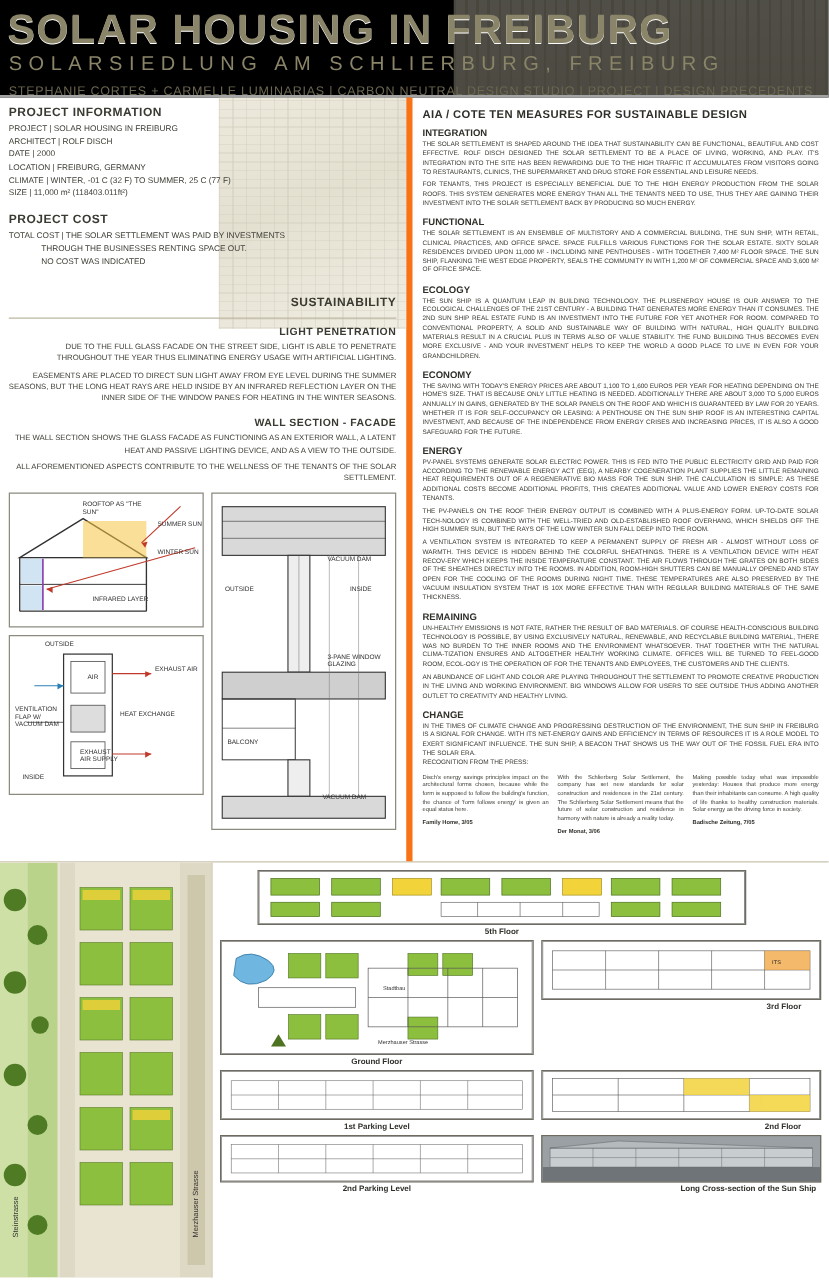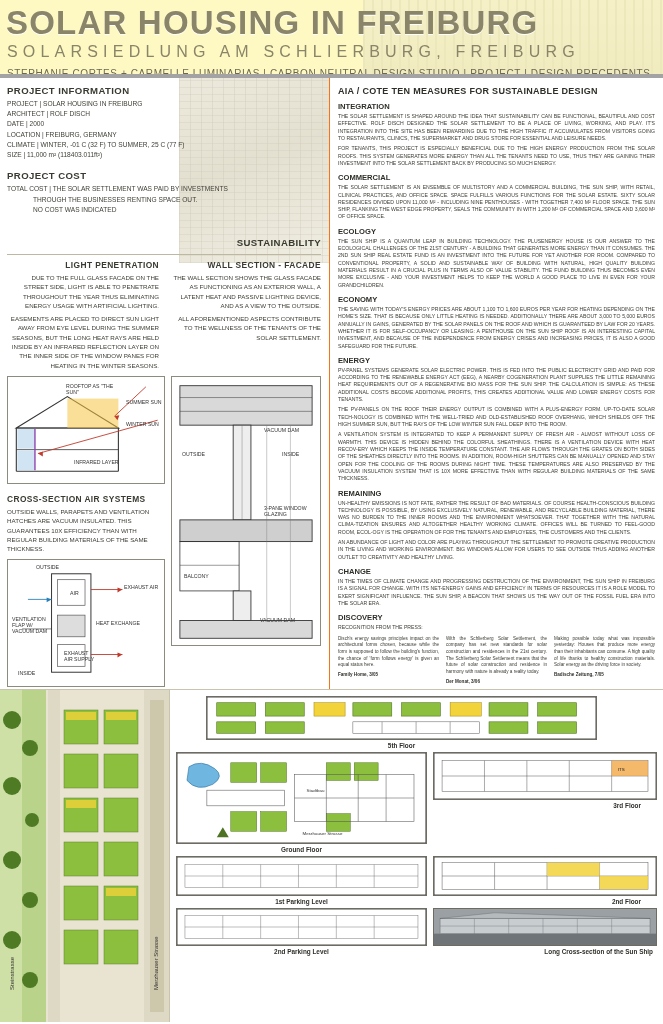--- a/index.html
+++ b/index.html
@@ -8,22 +8,22 @@
     font-family: "Liberation Sans", sans-serif;
     background: #ffffff;
     overflow: hidden;
   }
   .board { position: relative; width: 663px; height: 1024px; background: #fff; }
 
   
   .header {
     position: relative;
     height: 78px;
-    background: #fef9c3;
-    border-bottom: 4px solid #a3a3a3;
+    background: #000000;
+    border-bottom: 2px solid #a3a3a3;
     overflow: hidden;
   }
   .header-bg-img {
     position: absolute; right: 0; top: 0; width: 300px; height: 78px;
     opacity: .35;
     background:
       repeating-linear-gradient(90deg, #cfc9ae 0 2px, transparent 2px 9px),
       linear-gradient(180deg,#e6e1cc,#d9d3ba);
   }
   .title-main {
@@ -45,21 +45,21 @@
     text-decoration: underline;
   }
 
   
   .main {
     position: relative;
     display: flex;
     height: 612px;
     border-bottom: 1px solid #c9c4ae;
   }
-  .col-left { width: 330px; position: relative; border-right: 1px solid #f97316; }
+  .col-left { width: 330px; position: relative; border-right: 5px solid #f97316; }
   .col-right { width: 333px; position: relative; padding: 6px 8px 0 8px; }
 
   
   .info-block { padding: 7px 8px 0 7px; position: relative; z-index: 2; }
   .sec-title {
     font-size: 8.4px; font-weight: bold; color: #3a3a32; letter-spacing: .4px;
     margin-bottom: 3px;
   }
   .sec-title.big { font-size: 9.6px; }
   .info-line { font-size: 6.6px; color: #3e3e36; line-height: 1.55; }
@@ -68,21 +68,21 @@
   .proj-photo {
     position: absolute; right: 0; top: 0; width: 150px; height: 185px;
     opacity: .55;
     background:
       repeating-linear-gradient(0deg, rgba(170,160,130,.35) 0 1px, transparent 1px 7px),
       repeating-linear-gradient(90deg, rgba(150,140,110,.3) 0 1px, transparent 1px 11px),
       linear-gradient(160deg,#ded8c0 0%,#cfc8ac 45%,#e4dfcb 100%);
       z-index: 1;
   }
 
-  .two-col { display: flex; gap: 10px; }
+  .two-col { display: flex; gap: 10px; flex-direction: column; }
   .two-col > div { flex: 1; }
 
   
   .draw {
     background: #fff; border: 1px solid #8d8a7e; position: relative; overflow: hidden;
   }
   .cap { font-size: 6.2px; color: #3e3e36; line-height: 1.5; }
   .lbl { position: absolute; font-size: 5.2px; color: #333; }
 
   
@@ -194,24 +194,20 @@
               <polygon points="30,78 35,76 35,81" fill="#c0392b"></polygon>
               <line x1="27" y1="53" x2="27" y2="95" stroke="#8e44ad" stroke-width="1.4"></line>
             </svg>
             <div class="lbl" style="left:58px; top:6px; width:48px;">ROOFTOP AS
 "THE SUN"</div>
             <div class="lbl" style="left:118px; top:22px;">SUMMER SUN</div>
             <div class="lbl" style="left:118px; top:44px;">WINTER SUN</div>
             <div class="lbl" style="left:66px; top:82px;">INFRARED LAYER</div>
           </div>
 
-          <div style="margin-top:10px;">
-            <div class="sec-title">CROSS-SECTION AIR SYSTEMS</div>
-            <div class="cap">OUTSIDE WALLS, PARAPETS AND VENTILATION HATCHES ARE VACUUM INSULATED. THIS GUARANTEES 10X EFFICIENCY THAN WITH REGULAR BUILDING MATERIALS OF THE SAME THICKNESS.</div>
-          </div>
 
           <div class="draw" style="height:128px; margin-top:6px;">
             <svg width="100%" height="100%" viewBox="0 0 158 128">
               <rect x="44" y="14" width="40" height="100" fill="none" stroke="#333" stroke-width="1"></rect>
               <rect x="50" y="20" width="28" height="26" fill="none" stroke="#555" stroke-width=".7"></rect>
               <rect x="50" y="56" width="28" height="22" fill="#ddd" stroke="#555" stroke-width=".7"></rect>
               <rect x="50" y="86" width="28" height="22" fill="none" stroke="#555" stroke-width=".7"></rect>
               <line x1="84" y1="30" x2="116" y2="30" stroke="#c0392b" stroke-width=".9"></line>
               <polygon points="116,30 111,28 111,33" fill="#c0392b"></polygon>
               <line x1="20" y1="40" x2="44" y2="40" stroke="#2980b9" stroke-width=".9"></line>
@@ -263,21 +259,21 @@
     <div class="col-right">
       <div class="r-h1">AIA / COTE TEN MEASURES FOR SUSTAINABLE DESIGN</div>
 
       <div>
         <div class="r-h2">INTEGRATION</div>
         <div class="r-p">THE SOLAR SETTLEMENT IS SHAPED AROUND THE IDEA THAT SUSTAINABILITY CAN BE FUNCTIONAL, BEAUTIFUL AND COST EFFECTIVE. ROLF DISCH DESIGNED THE SOLAR SETTLEMENT TO BE A PLACE OF LIVING, WORKING, AND PLAY. IT'S INTEGRATION INTO THE SITE HAS BEEN REWARDING DUE TO THE HIGH TRAFFIC IT ACCUMULATES FROM VISITORS GOING TO RESTAURANTS, CLINICS, THE SUPERMARKET AND DRUG STORE FOR ESSENTIAL AND LEISURE NEEDS.</div>
         <div class="r-p">FOR TENANTS, THIS PROJECT IS ESPECIALLY BENEFICIAL DUE TO THE HIGH ENERGY PRODUCTION FROM THE SOLAR ROOFS. THIS SYSTEM GENERATES MORE ENERGY THAN ALL THE TENANTS NEED TO USE, THUS THEY ARE GAINING THEIR INVESTMENT INTO THE SOLAR SETTLEMENT BACK BY PRODUCING SO MUCH ENERGY.</div>
       </div>
 
       <div>
-        <div class="r-h2">COMMERCIAL</div>
+        <div class="r-h2">FUNCTIONAL</div>
         <div class="r-p">THE SOLAR SETTLEMENT IS AN ENSEMBLE OF MULTISTORY AND A COMMERCIAL BUILDING, THE SUN SHIP, WITH RETAIL, CLINICAL PRACTICES, AND OFFICE SPACE. SPACE FULFILLS VARIOUS FUNCTIONS FOR THE SOLAR ESTATE. SIXTY SOLAR RESIDENCES DIVIDED UPON 11,000 M² - INCLUDING NINE PENTHOUSES - WITH TOGETHER 7,400 M² FLOOR SPACE. THE SUN SHIP, FLANKING THE WEST EDGE PROPERTY, SEALS THE COMMUNITY IN WITH 1,200 M² OF COMMERCIAL SPACE AND 3,600 M² OF OFFICE SPACE.</div>
       </div>
 
       <div>
         <div class="r-h2">ECOLOGY</div>
         <div class="r-p">THE SUN SHIP IS A QUANTUM LEAP IN BUILDING TECHNOLOGY. THE PLUSENERGY HOUSE IS OUR ANSWER TO THE ECOLOGICAL CHALLENGES OF THE 21ST CENTURY - A BUILDING THAT GENERATES MORE ENERGY THAN IT CONSUMES. THE 2ND SUN SHIP REAL ESTATE FUND IS AN INVESTMENT INTO THE FUTURE FOR YET ANOTHER FOR ROOM. COMPARED TO CONVENTIONAL PROPERTY, A SOLID AND SUSTAINABLE WAY OF BUILDING WITH NATURAL, HIGH QUALITY BUILDING MATERIALS RESULT IN A CRUCIAL PLUS IN TERMS ALSO OF VALUE STABILITY. THE FUND BUILDING THUS BECOMES EVEN MORE EXCLUSIVE - AND YOUR INVESTMENT HELPS TO KEEP THE WORLD A GOOD PLACE TO LIVE IN EVEN FOR YOUR GRANDCHILDREN.</div>
       </div>
 
       <div>
         <div class="r-h2">ECONOMY</div>
@@ -297,21 +293,20 @@
         <div class="r-p">AN ABUNDANCE OF LIGHT AND COLOR ARE PLAYING THROUGHOUT THE SETTLEMENT TO PROMOTE CREATIVE PRODUCTION IN THE LIVING AND WORKING ENVIRONMENT. BIG WINDOWS ALLOW FOR USERS TO SEE OUTSIDE THUS ADDING ANOTHER OUTLET TO CREATIVITY AND HEALTHY LIVING.</div>
       </div>
 
 
       <div>
         <div class="r-h2">CHANGE</div>
         <div class="r-p">IN THE TIMES OF CLIMATE CHANGE AND PROGRESSING DESTRUCTION OF THE ENVIRONMENT, THE SUN SHIP IN FREIBURG IS A SIGNAL FOR CHANGE. WITH ITS NET-ENERGY GAINS AND EFFICIENCY IN TERMS OF RESOURCES IT IS A ROLE MODEL TO EXERT SIGNIFICANT INFLUENCE. THE SUN SHIP, A BEACON THAT SHOWS US THE WAY OUT OF THE FOSSIL FUEL ERA INTO THE SOLAR ERA.</div>
       </div>
 
       <div>
-        <div class="r-h2">DISCOVERY</div>
         <div class="r-p">RECOGNITION FROM THE PRESS:</div>
         <div class="press">
           <div>
             <div class="press-q">Disch's energy savings principles impact on the architectural forms chosen, because while the form is supposed to follow the building's function, the chance of 'form follows energy' is given an equal status here.</div>
             <div class="press-src">Family Home, 3/05</div>
           </div>
           <div>
             <div class="press-q">With the Schlierberg Solar Settlement, the company has set new standards for solar construction and residences in the 21st century. The Schlierberg Solar Settlement means that the future of solar construction and residence in harmony with nature is already a reality today.</div>
             <div class="press-src">Der Monat, 3/06</div>
           </div>

